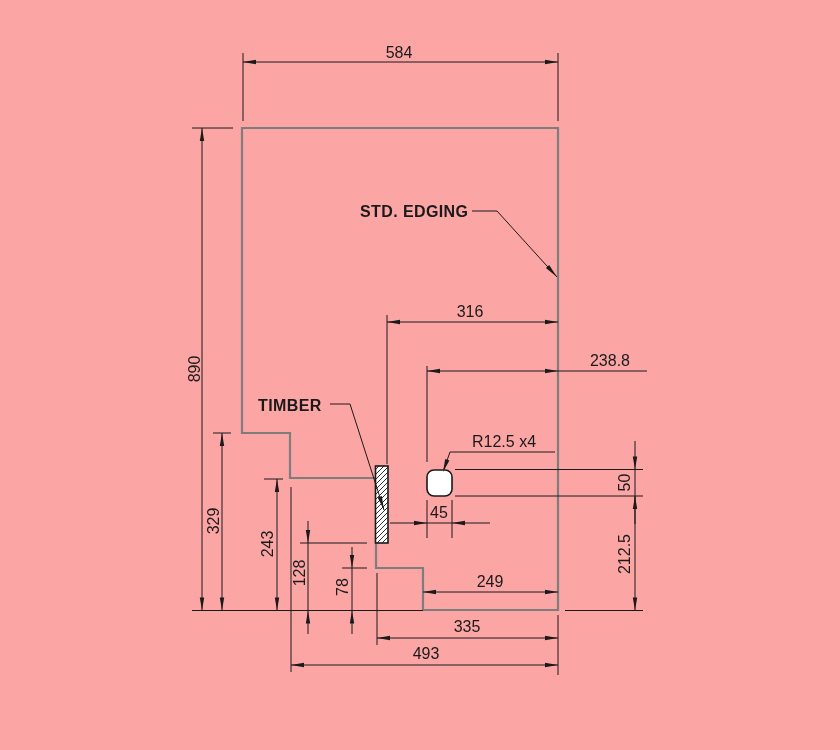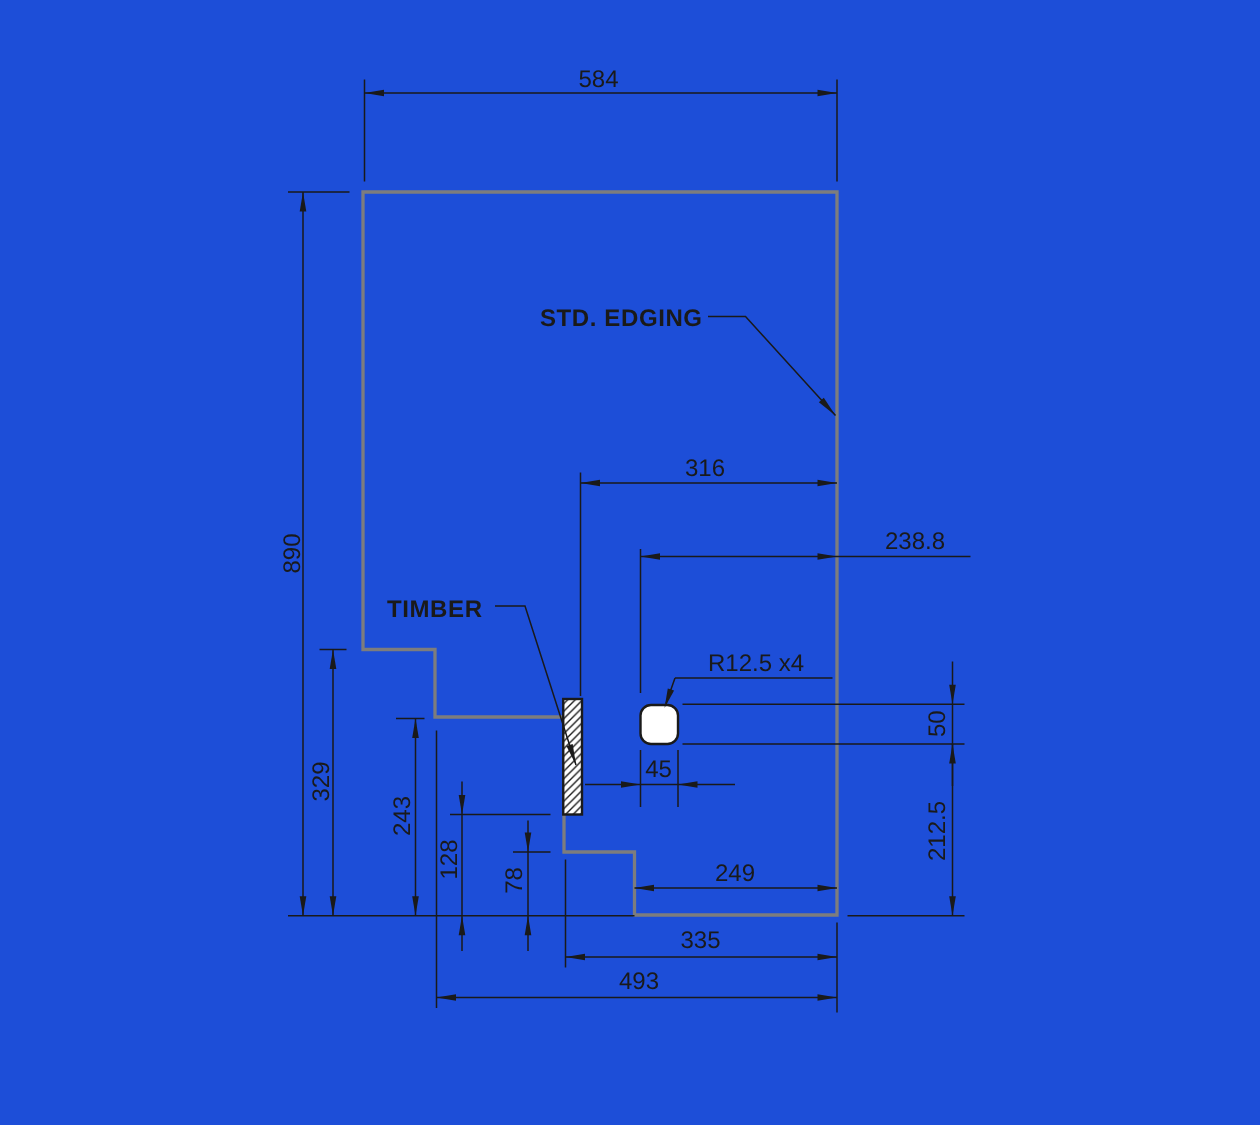--- a/index.html
+++ b/index.html
@@ -1,16 +1,16 @@
 <!DOCTYPE html>
 <html><head>
 <meta charset="utf-8">
 <style>
   html,body{margin:0;padding:0;background:#ffffff;}
-  .stage{position:relative;width:840px;height:750px;background:#1d4ed8;overflow:hidden;
+  .stage{position:relative;width:840px;height:750px;background:#fca5a5;overflow:hidden;
          font-family:"Liberation Sans", sans-serif;}
   svg{position:absolute;left:0;top:0;}
   .dimline{stroke:#1a1a1a;stroke-width:1;fill:none;}
   .extline{stroke:#1a1a1a;stroke-width:1;fill:none;}
   .arrow{fill:#1a1a1a;stroke:none;}
   .outline{fill:none;stroke:#7d7d7d;stroke-width:2.2;}
   .feature{stroke:#1a1a1a;stroke-width:1.6;}
   .dimtext{font-family:"Liberation Sans", sans-serif;font-size:16px;fill:#1a1a1a;}
   .labeltext{font-family:"Liberation Sans", sans-serif;font-size:16px;font-weight:bold;
              fill:#1a1a1a;letter-spacing:.4px;}

